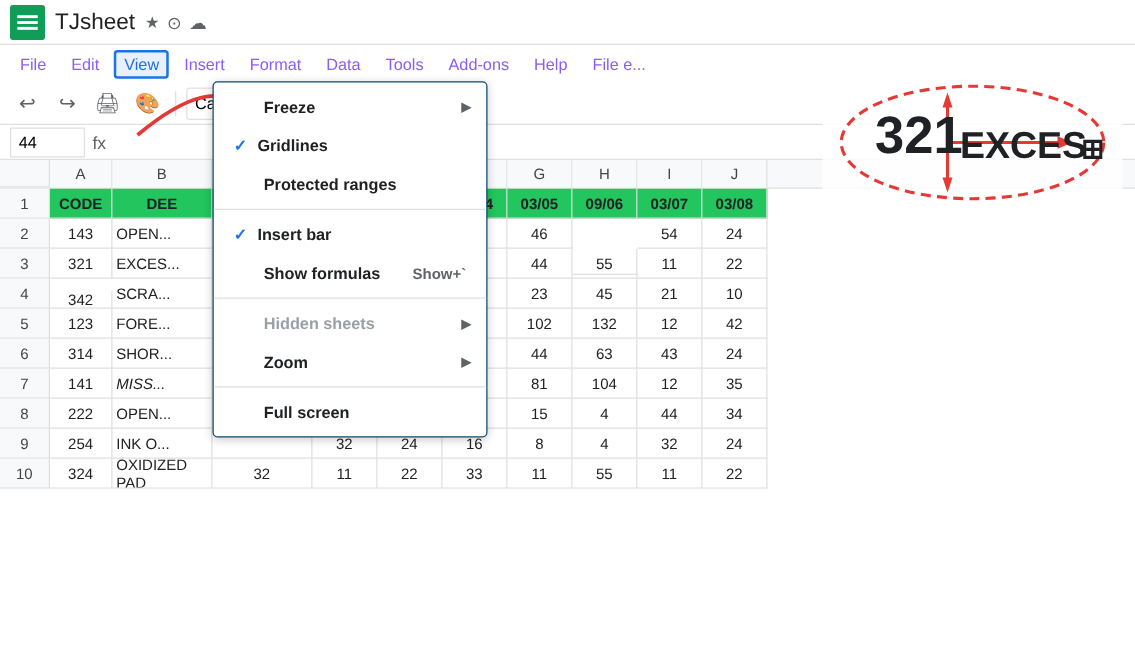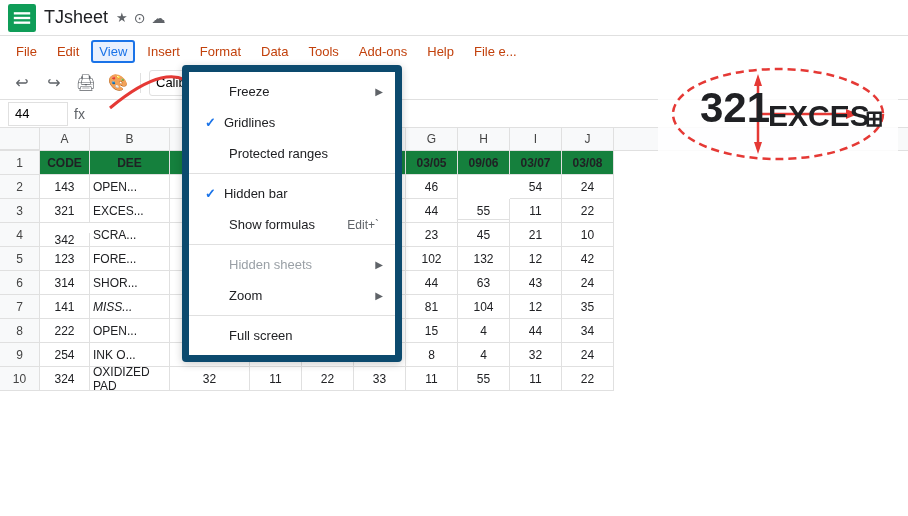--- a/index.html
+++ b/index.html
@@ -13,21 +13,21 @@
     .sheets-icon { width: 28px; height: 28px; margin-right: 8px; }
     .sheets-icon svg { width: 100%; height: 100%; }
     .title-text { font-size: 18px; color: #202124; margin-right: 8px; }
 
     
     .menu-bar {
       display: flex; align-items: center; padding: 2px 8px; height: 30px;
       background: #fff; gap: 4px;
     }
     .menu-item {
-      padding: 3px 8px; font-size: 13px; color: #c2410c; cursor: pointer;
+      padding: 3px 8px; font-size: 13px; color: #8b5cf6; cursor: pointer;
       border-radius: 3px;
     }
     .menu-item.active { background: #e8f0fe; color: #1a73e8; border: 2px solid #1a73e8; }
 
     
     .toolbar {
       display: flex; align-items: center; padding: 2px 8px; height: 34px;
       background: #fff; border-bottom: 1px solid #e0e0e0; gap: 4px;
     }
     .toolbar-btn { 
@@ -83,31 +83,32 @@
       font-size: 12px; color: #444; border-right: 1px solid #e0e0e0;
       border-bottom: 1px solid #e0e0e0; background: #f8f9fa;
     }
     .grid-cell {
       display: flex; align-items: center; justify-content: center;
       border-right: 1px solid #e0e0e0; border-bottom: 1px solid #e0e0e0;
       font-size: 12px; color: #202124; overflow: hidden;
       padding: 0 3px;
     }
     .grid-cell.header-cell {
-      background: #15803d; font-weight: bold; justify-content: center;
+      background: #22c55e; font-weight: bold; justify-content: center;
     }
     .grid-cell.text-left { justify-content: flex-start; }
     .grid-cell.bold-text { font-weight: bold; }
 
     
     .dropdown-menu {
-      position: absolute; top: 65px; left: 182px;
-      background: #fff; border: 7px solid #0c4a6e; border-radius: 4px;
+      position: absolute; top: 65px; left: 170px;
+      background: #fff; border: 1px solid #0c4a6e; border-radius: 4px;
       box-shadow: 0 2px 8px rgba(0,0,0,0.2); z-index: 100; min-width: 220px;
       padding: 4px 0;
+      font-weight: bold;
     }
     .dropdown-item {
       display: flex; align-items: center; padding: 8px 16px;
       font-size: 13px; color: #202124; cursor: pointer; position: relative;
     }
     .dropdown-item.has-submenu::after { 
       content: '▶'; position: absolute; right: 12px; font-size: 10px; color: #5f6368;
     }
     .dropdown-item.checked::before {
       content: '✓'; margin-right: 8px; color: #1a73e8; font-weight: bold;
@@ -346,25 +347,25 @@
     <span>Freeze</span>
   </div>
   <div class="dropdown-item checked">
     <span>Gridlines</span>
   </div>
   <div class="dropdown-item unchecked">
     <span>Protected ranges</span>
   </div>
   <div class="dropdown-divider"></div>
   <div class="dropdown-item checked">
-    <span>Hidden bar</span>
+    <span>Insert bar</span>
   </div>
   <div class="dropdown-item unchecked">
     <span>Show formulas</span>
-    <span class="dropdown-shortcut">Edit+`</span>
+    <span class="dropdown-shortcut">Show+`</span>
   </div>
   <div class="dropdown-divider"></div>
   <div class="dropdown-item unchecked disabled has-submenu">
     <span>Hidden sheets</span>
   </div>
   <div class="dropdown-item unchecked has-submenu">
     <span>Zoom</span>
   </div>
   <div class="dropdown-divider"></div>
   <div class="dropdown-item unchecked">

